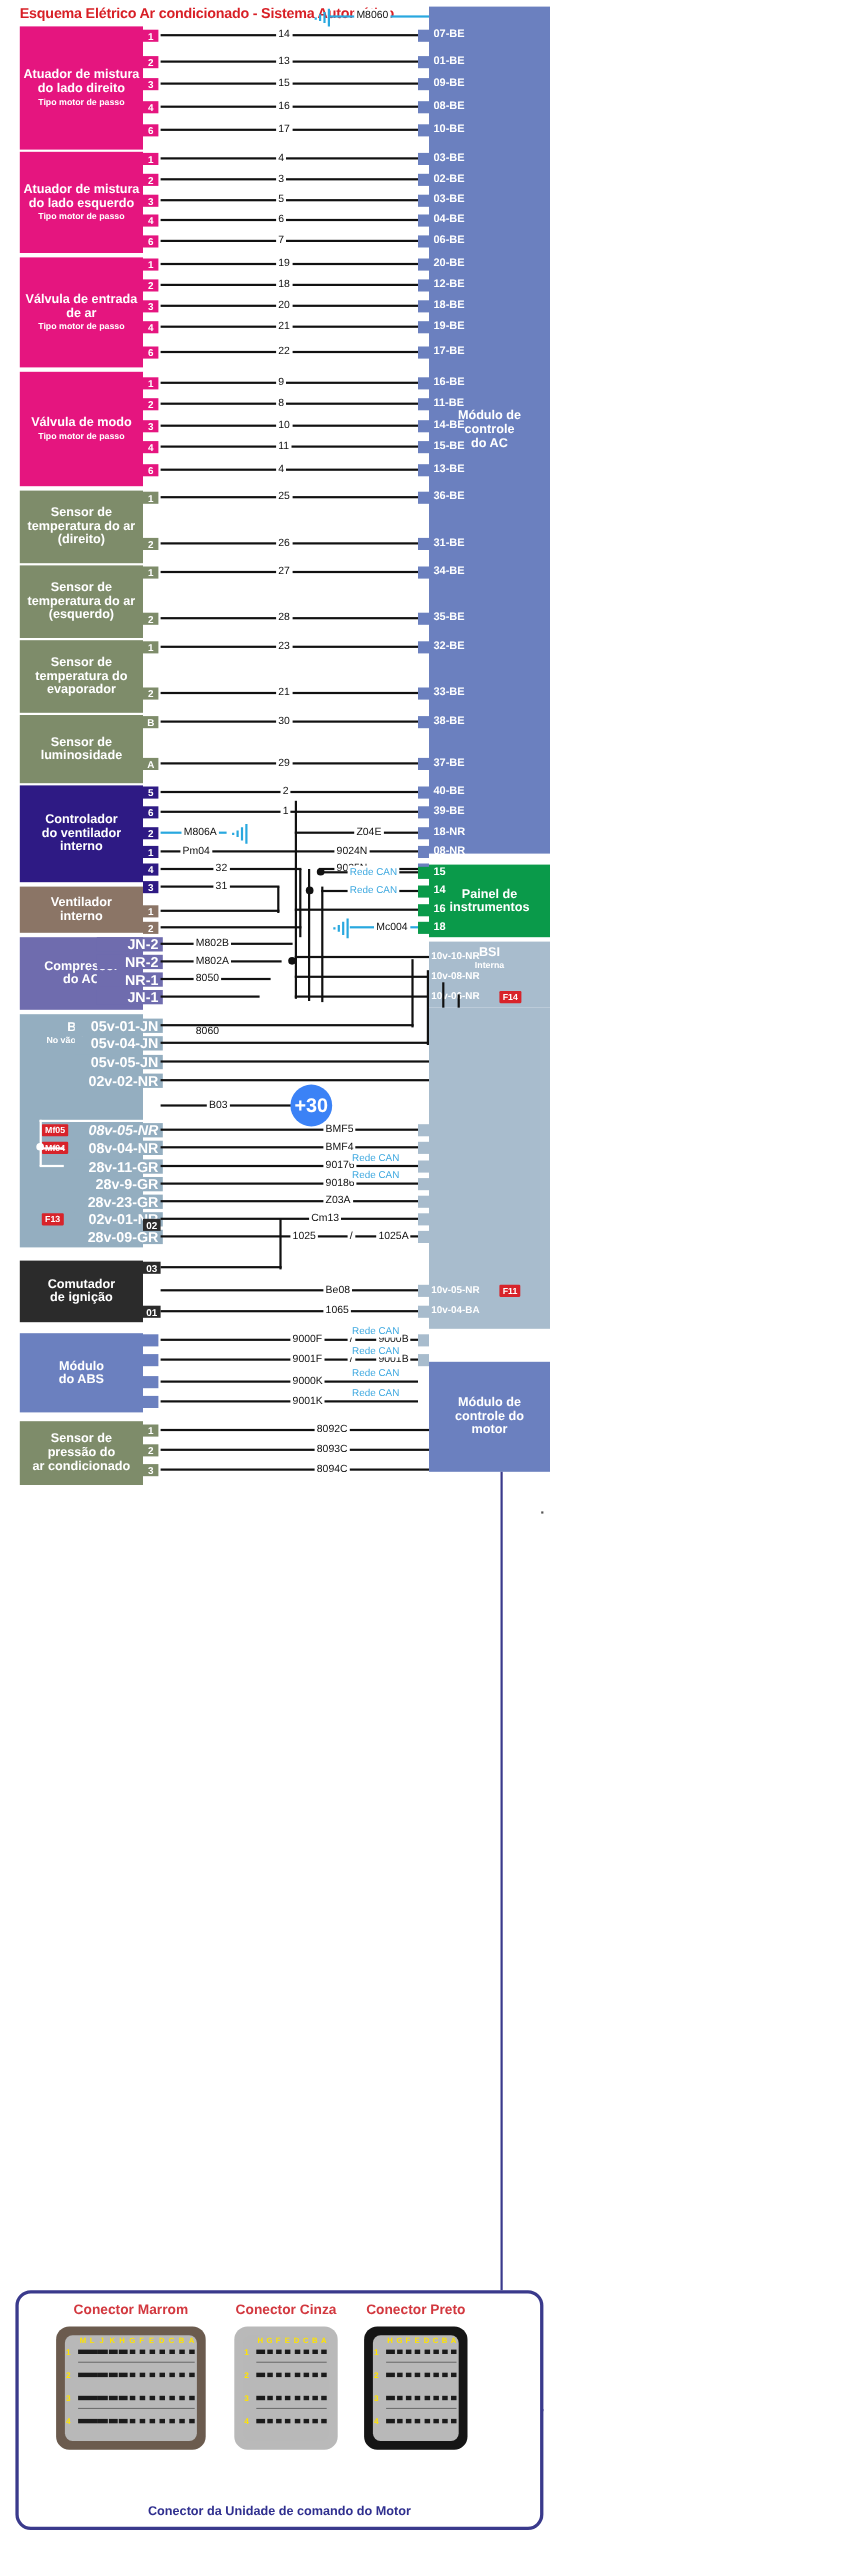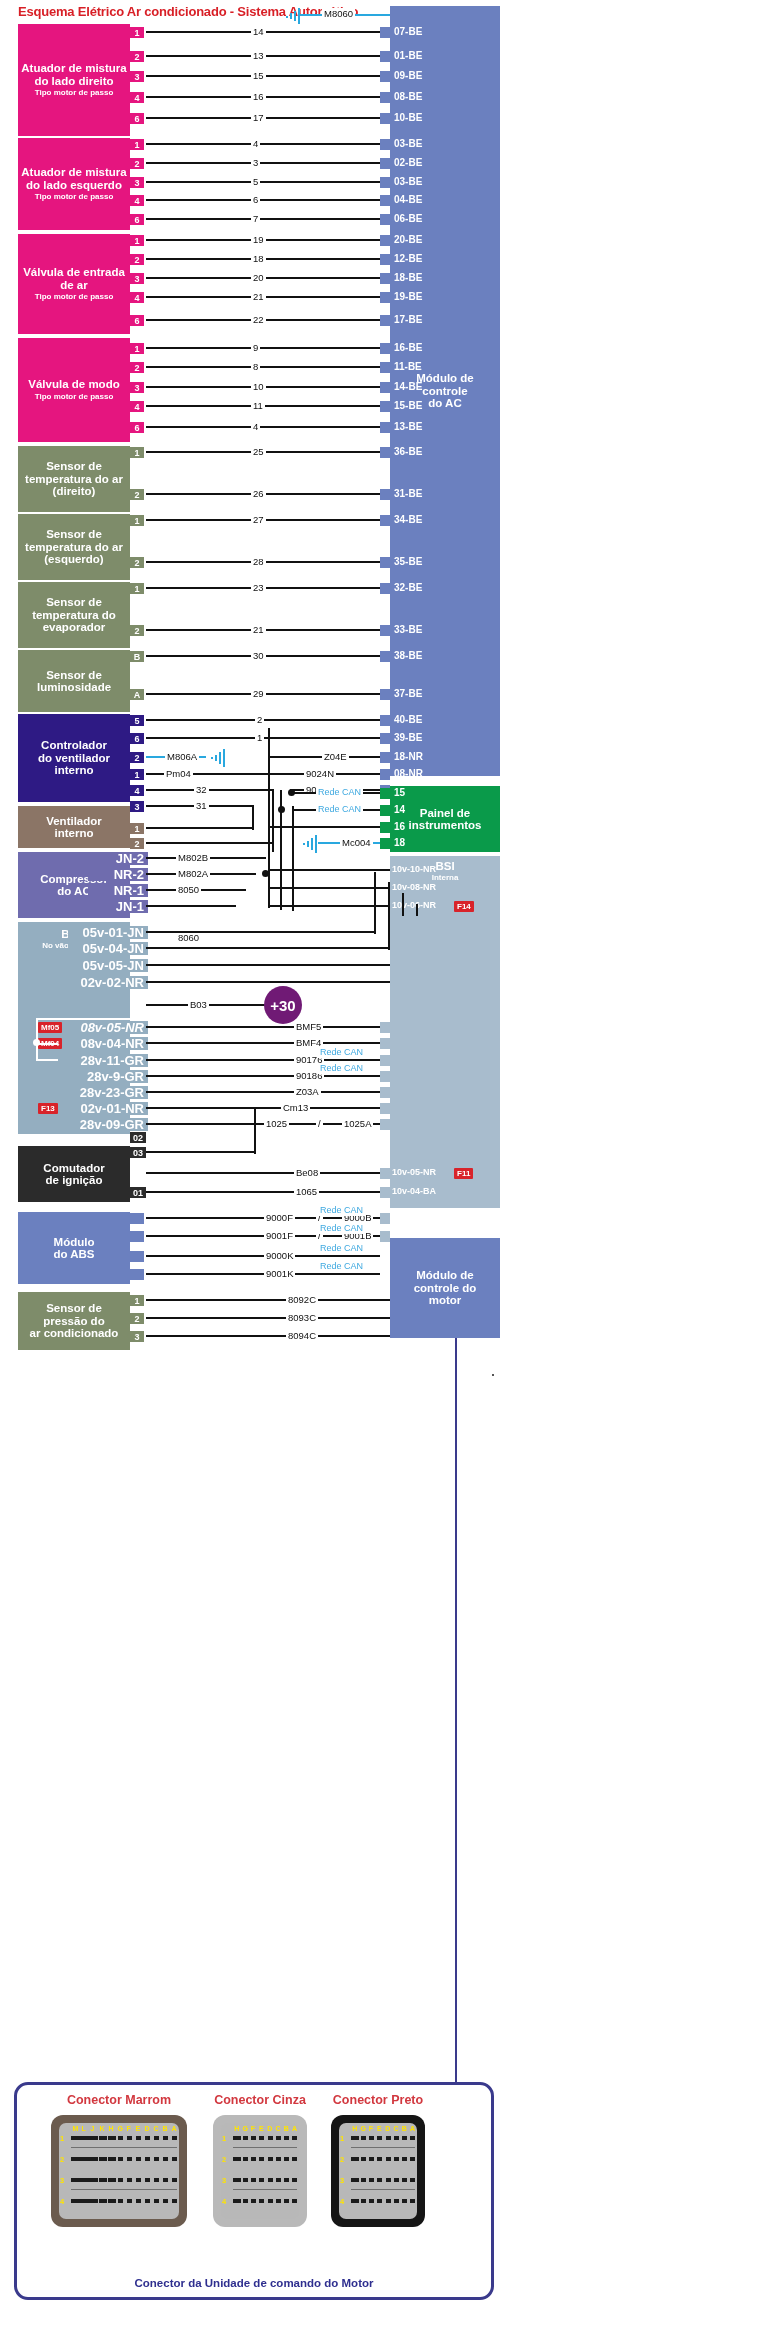--- a/index.html
+++ b/index.html
@@ -81,22 +81,22 @@
   .cyw{position:absolute;background:#29a8df;height:2px;}
   .cylbl{position:absolute;background:#fff;font-size:9.5px;color:#111;padding:0 2px;line-height:11px;}
 
   
   .fuse{
     position:absolute;background:#d8232a;color:#fff;font-size:8px;font-weight:bold;
     padding:1px 3px;line-height:9px;border-radius:1px;white-space:nowrap;
   }
   .plus30{
     position:absolute;width:38px;height:38px;border-radius:50%;
-    background:#701a75;color:#fff;display:flex;align-items:center;justify-content:center;
-    font-size:15px;font-weight:bold;
+    background:#3b82f6;color:#fff;display:flex;align-items:center;justify-content:center;
+    font-size:18px;font-weight:bold;
   }
 
   
   .legend{
     position:absolute;left:14px;top:2082px;width:480px;height:218px;
     border:3px solid #3a3a8c;border-radius:14px;background:#ffffff;box-sizing:border-box;
   }
   .legtitle{
     position:absolute;font-size:12.5px;font-weight:bold;color:#d2383f;
     text-align:center;white-space:nowrap;
@@ -508,21 +508,21 @@
     </div>
 
   <div id="lower-section">
       <div class="blk c-dark" style="left:18px;top:1146px;width:112px;height:56px;">
         <span class="bt">Comutador</span>
         <span class="bt">de ignição</span>
       </div>
       <div class="pintab c-dark" style="left:130px;top:1147px;width:16px;">03</div>
       <div class="wire wh" style="left:146px;top:1151px;width:110px;"></div>
       <div class="wire wv" style="left:254px;top:1108px;height:46px;"></div>
-      <div class="pintab c-dark" style="left:130px;top:1132px;width:16px;">02</div>
+      <div class="pintab c-dark" style="left:130px;top:1108px;width:16px;">02</div>
       <div class="wire wh" style="left:146px;top:1172px;width:234px;"></div>
       <div class="wirelbl" style="left:294px;top:1167px;">Be08</div>
       <div class="rtab" style="left:380px;top:1168px;background:#a8bccd;"></div>
       <div class="rlabel" style="left:392px;top:1167px;font-size:9px;">10v-05-NR</div>
       <div class="pintab c-dark" style="left:130px;top:1187px;width:16px;">01</div>
       <div class="wire wh" style="left:146px;top:1191px;width:234px;"></div>
       <div class="wirelbl" style="left:294px;top:1186px;">1065</div>
       <div class="rtab" style="left:380px;top:1187px;background:#a8bccd;"></div>
       <div class="rlabel" style="left:392px;top:1186px;font-size:9px;">10v-04-BA</div>
       <div class="fuse" style="left:454px;top:1168px;">F11</div>

